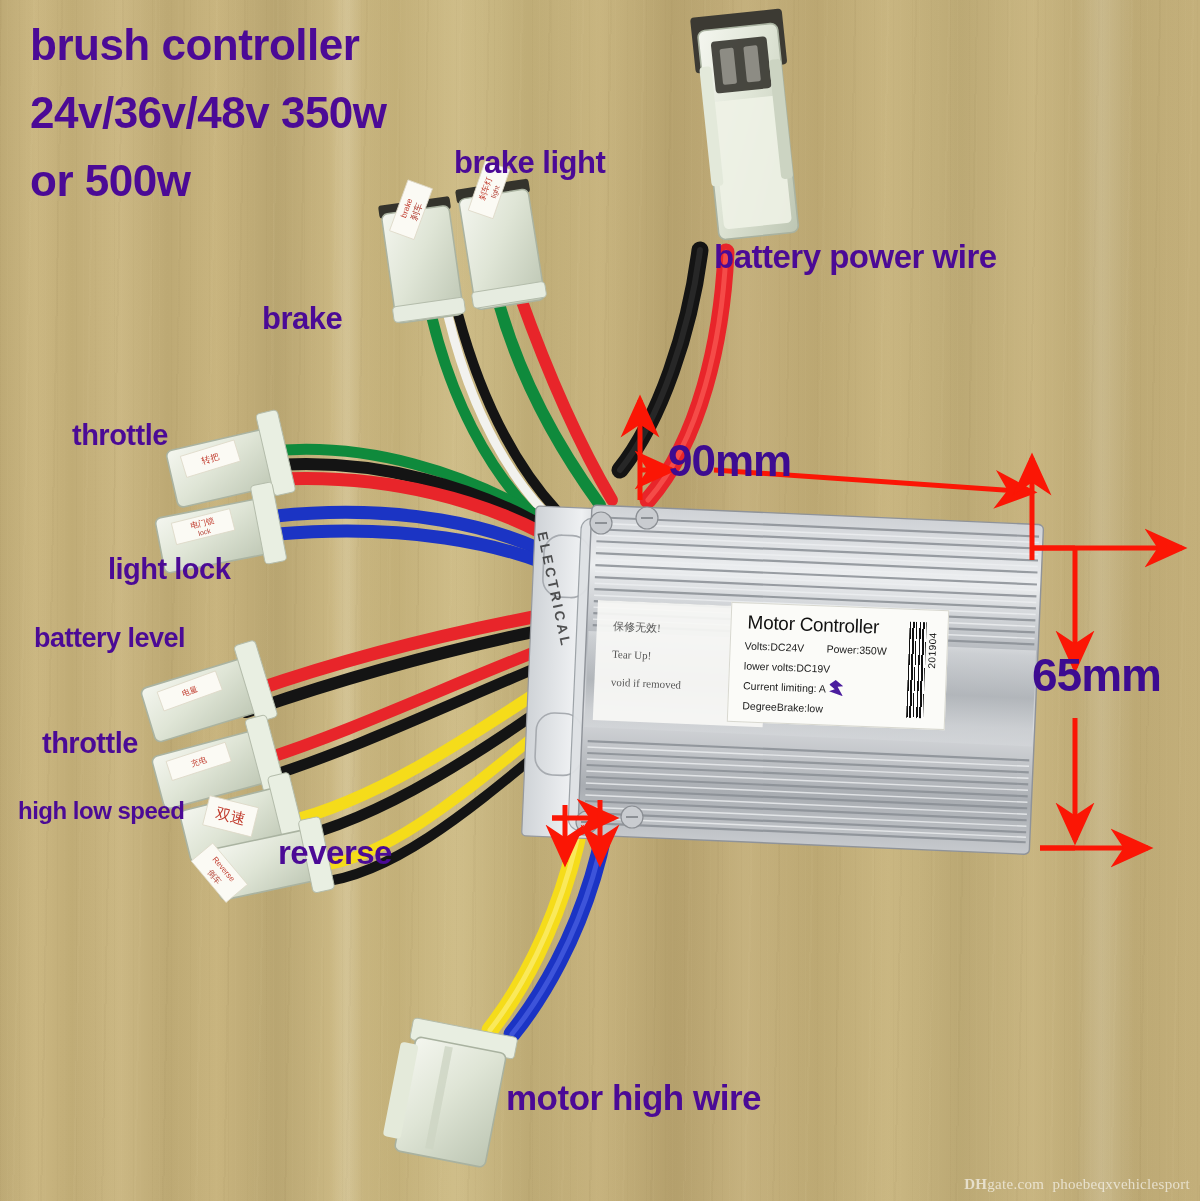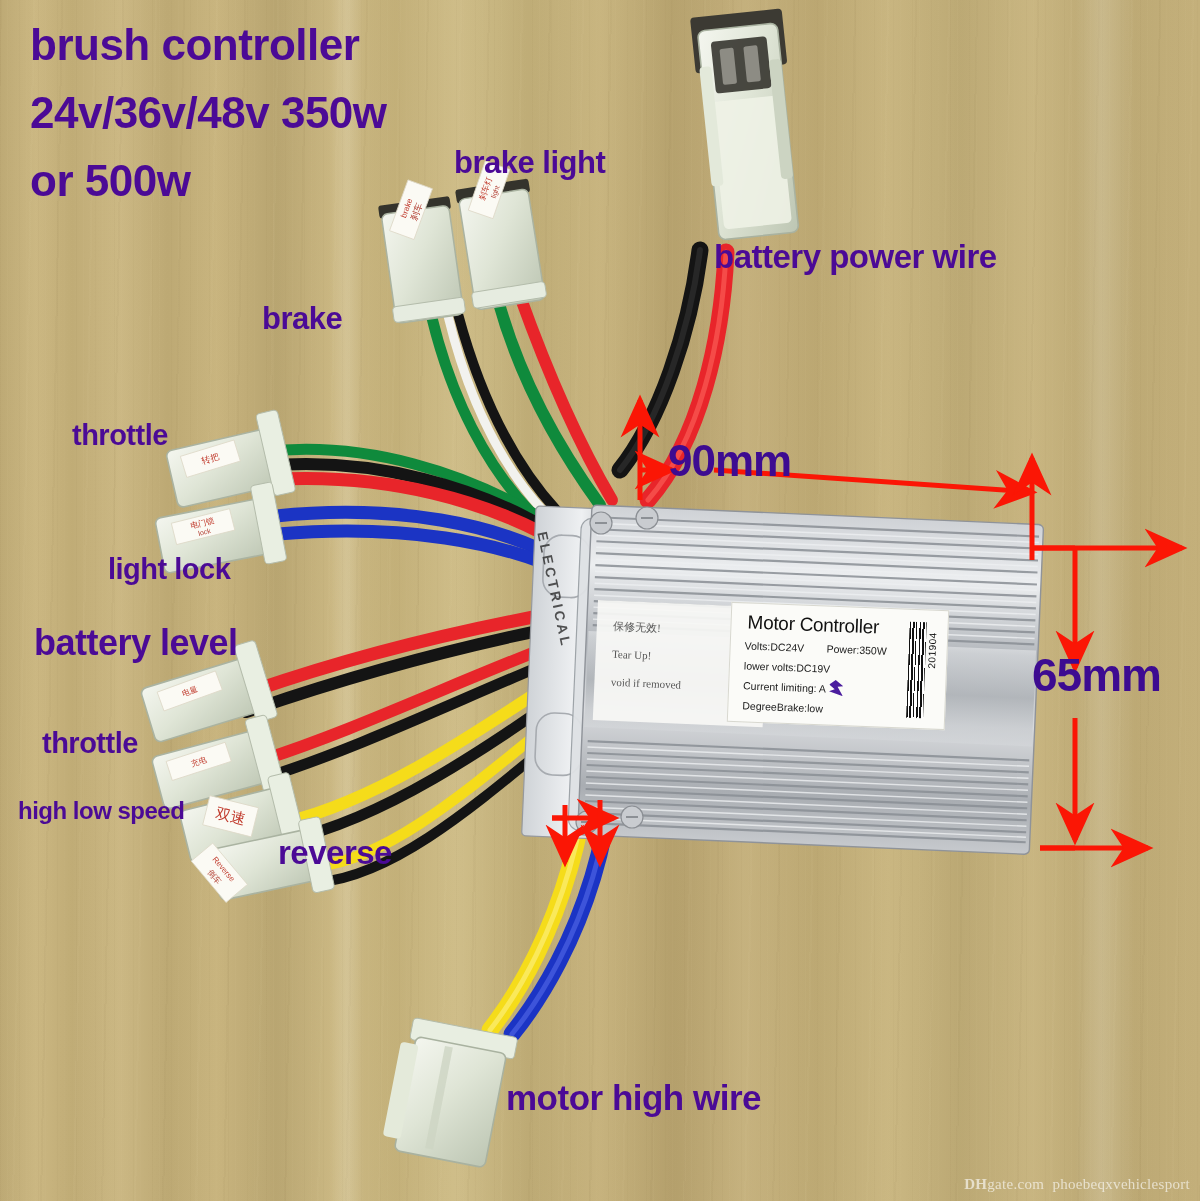--- a/index.html
+++ b/index.html
@@ -342,21 +342,21 @@
   <div class="lbl" style="left:30px;top:22px;font-size:44px;">brush controller</div>
   <div class="lbl" style="left:30px;top:90px;font-size:44px;">24v/36v/48v 350w</div>
   <div class="lbl" style="left:30px;top:158px;font-size:44px;">or 500w</div>
 
   <div class="lbl" style="left:454px;top:147px;font-size:31px;">brake light</div>
   <div class="lbl" style="left:262px;top:303px;font-size:31px;">brake</div>
   <div class="lbl" style="left:714px;top:240px;font-size:33px;">battery power wire</div>
 
   <div class="lbl" style="left:72px;top:420px;font-size:29px;">throttle</div>
   <div class="lbl" style="left:108px;top:554px;font-size:29px;">light lock</div>
-  <div class="lbl" style="left:34px;top:624px;font-size:36px;">battery level</div>
+  <div class="lbl" style="left:34px;top:624px;font-size:27px;">battery level</div>
   <div class="lbl" style="left:42px;top:728px;font-size:29px;">throttle</div>
   <div class="lbl" style="left:18px;top:798px;font-size:24px;">high low speed</div>
   <div class="lbl" style="left:278px;top:836px;font-size:33px;">reverse</div>
   <div class="lbl" style="left:506px;top:1080px;font-size:35px;">motor high wire</div>
 
   <div class="dim" style="left:668px;top:436px;font-size:44px;">90mm</div>
   <div class="dim" style="left:1032px;top:648px;font-size:46px;">65mm</div>
 
   <div class="wm">
     <b>DH</b><span>gate.com</span>

